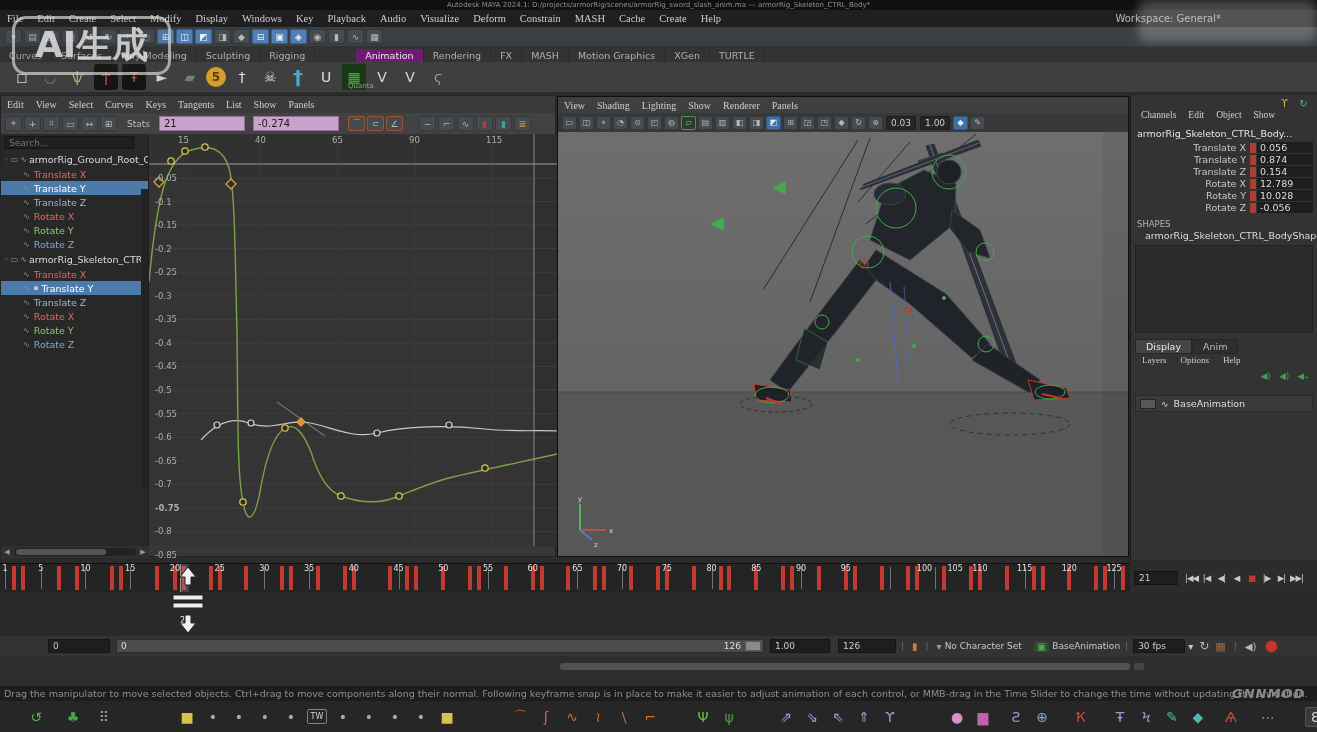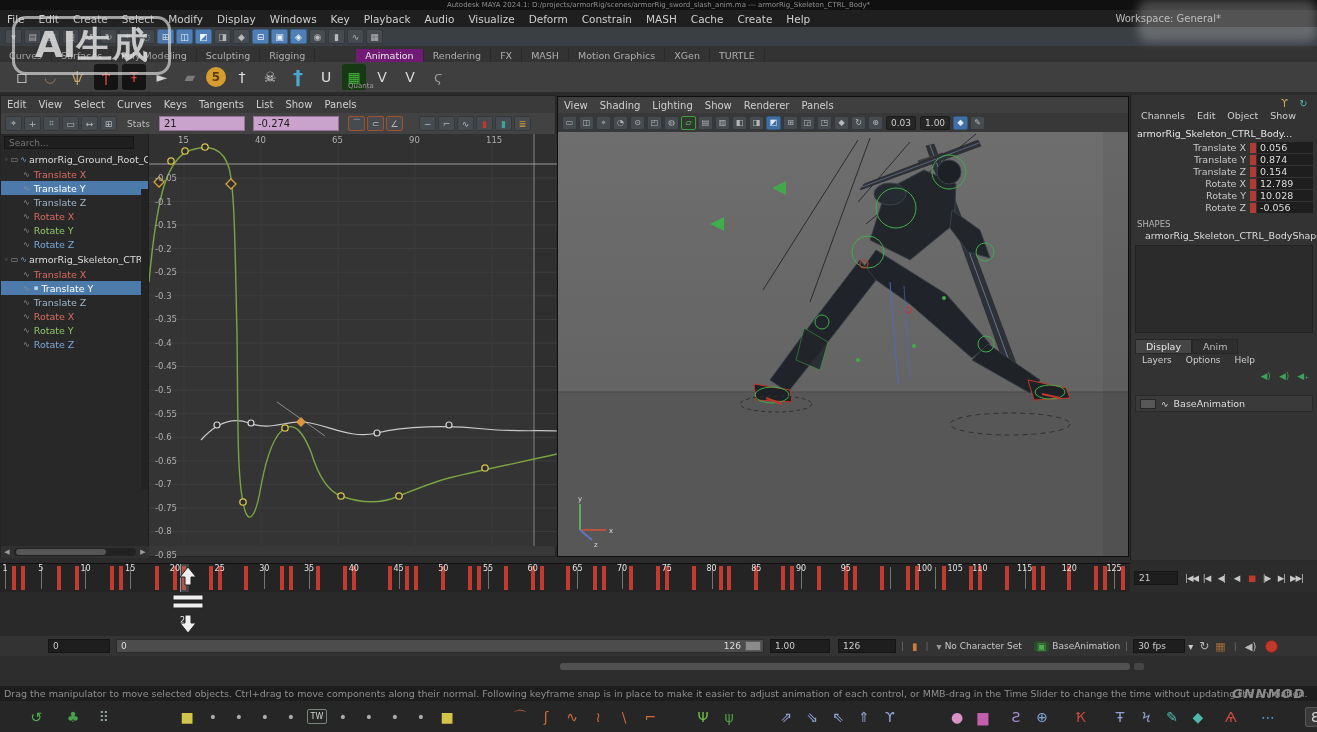--- a/index.html
+++ b/index.html
@@ -5,21 +5,21 @@
   html,body{margin:0;padding:0;background:#111;}
   #app{position:relative;width:1317px;height:732px;background:#2b2b2b;overflow:hidden;
        font-family:"DejaVu Sans",sans-serif;color:#ccc;font-size:11px;}
   #app *{box-sizing:border-box;white-space:nowrap;}
   .abs{position:absolute;}
 
   
   .titlebar{left:0;top:0;width:1317px;height:10px;background:#101010;color:#8f8f8f;
             font-size:7px;line-height:10px;text-align:center;overflow:hidden;}
   .menubar{left:0;top:10px;width:1317px;height:17px;background:#1f1f1f;display:flex;align-items:center;}
-  .menu-item{padding:0 7px;font-size:10.5px;color:#cfcfcf;cursor:default;}
+  .menu-item{padding:0 7px;font-size:10.5px;color:#cfcfcf;cursor:default;font-family:Liberation Serif, serif;}
   .menu-item.sm{font-size:10px;padding:0 6px;}
   .workspace{margin-left:auto;margin-right:96px;color:#b8b8b8;font-size:10px;}
   .statusline{left:0;top:27px;width:1317px;height:19px;background:#3a3f44;display:flex;align-items:center;padding-left:4px;}
   .icon{display:inline-flex;align-items:center;justify-content:center;width:17px;height:15px;margin:0 1px;
         background:#464b50;border:1px solid #34383c;border-radius:2px;font-size:9px;color:#b8b8b8;}
   .icon.active{background:#4f7fb5;border-color:#3a6290;color:#eaf2fa;}
   .icon.boxed{border-color:#a0522d;}
   .shelftabs{left:0;top:46px;width:1317px;height:16px;background:#333;display:flex;align-items:flex-end;}
   .shelf-tab{padding:1px 9px;font-size:9.5px;color:#b0b0b0;border-right:1px solid #2a2a2a;}
   .shelf-tab.active{background:#701a75;color:#e9e9e9;margin-left:41px;}
@@ -394,21 +394,21 @@
           <div class="ylab" style="top: 133.2px;">-0.25</div>
           <div class="ylab" style="top: 156.75px;">-0.3</div>
           <div class="ylab" style="top: 180.3px;">-0.35</div>
           <div class="ylab" style="top: 203.85px;">-0.4</div>
           <div class="ylab" style="top: 227.4px;">-0.45</div>
           <div class="ylab" style="top: 250.95px;">-0.5</div>
           <div class="ylab" style="top: 274.5px;">-0.55</div>
           <div class="ylab" style="top: 298.05px;">-0.6</div>
           <div class="ylab" style="top: 321.6px;">-0.65</div>
           <div class="ylab" style="top: 345.15px;">-0.7</div>
-          <div class="ylab" style="top: 368.7px;">-0.75</div>
+          <div class="ylab" style="top: 368.7px; font-weight: bold;">-0.75</div>
           <div class="ylab" style="top: 392.25px;">-0.8</div>
           <div class="ylab" style="top: 415.8px;">-0.85</div>
         </div>
       <div id="ge-xlabels">
           <div class="xlab" style="left: 29px;">15</div>
           <div class="xlab" style="left: 106px;">40</div>
           <div class="xlab" style="left: 183px;">65</div>
           <div class="xlab" style="left: 260px;">90</div>
           <div class="xlab" style="left: 337px;">115</div>
         </div>

